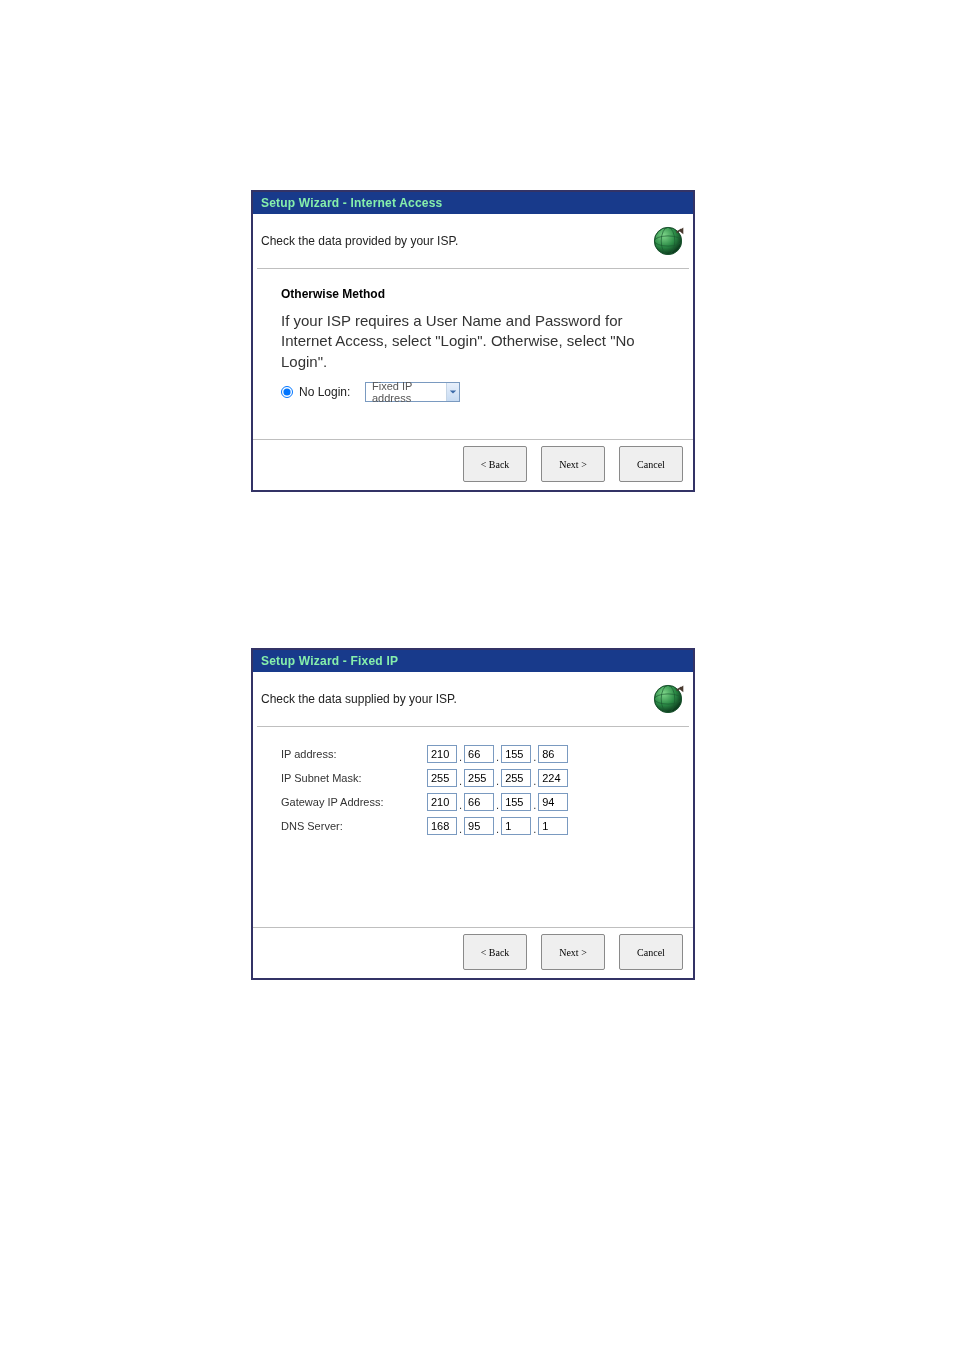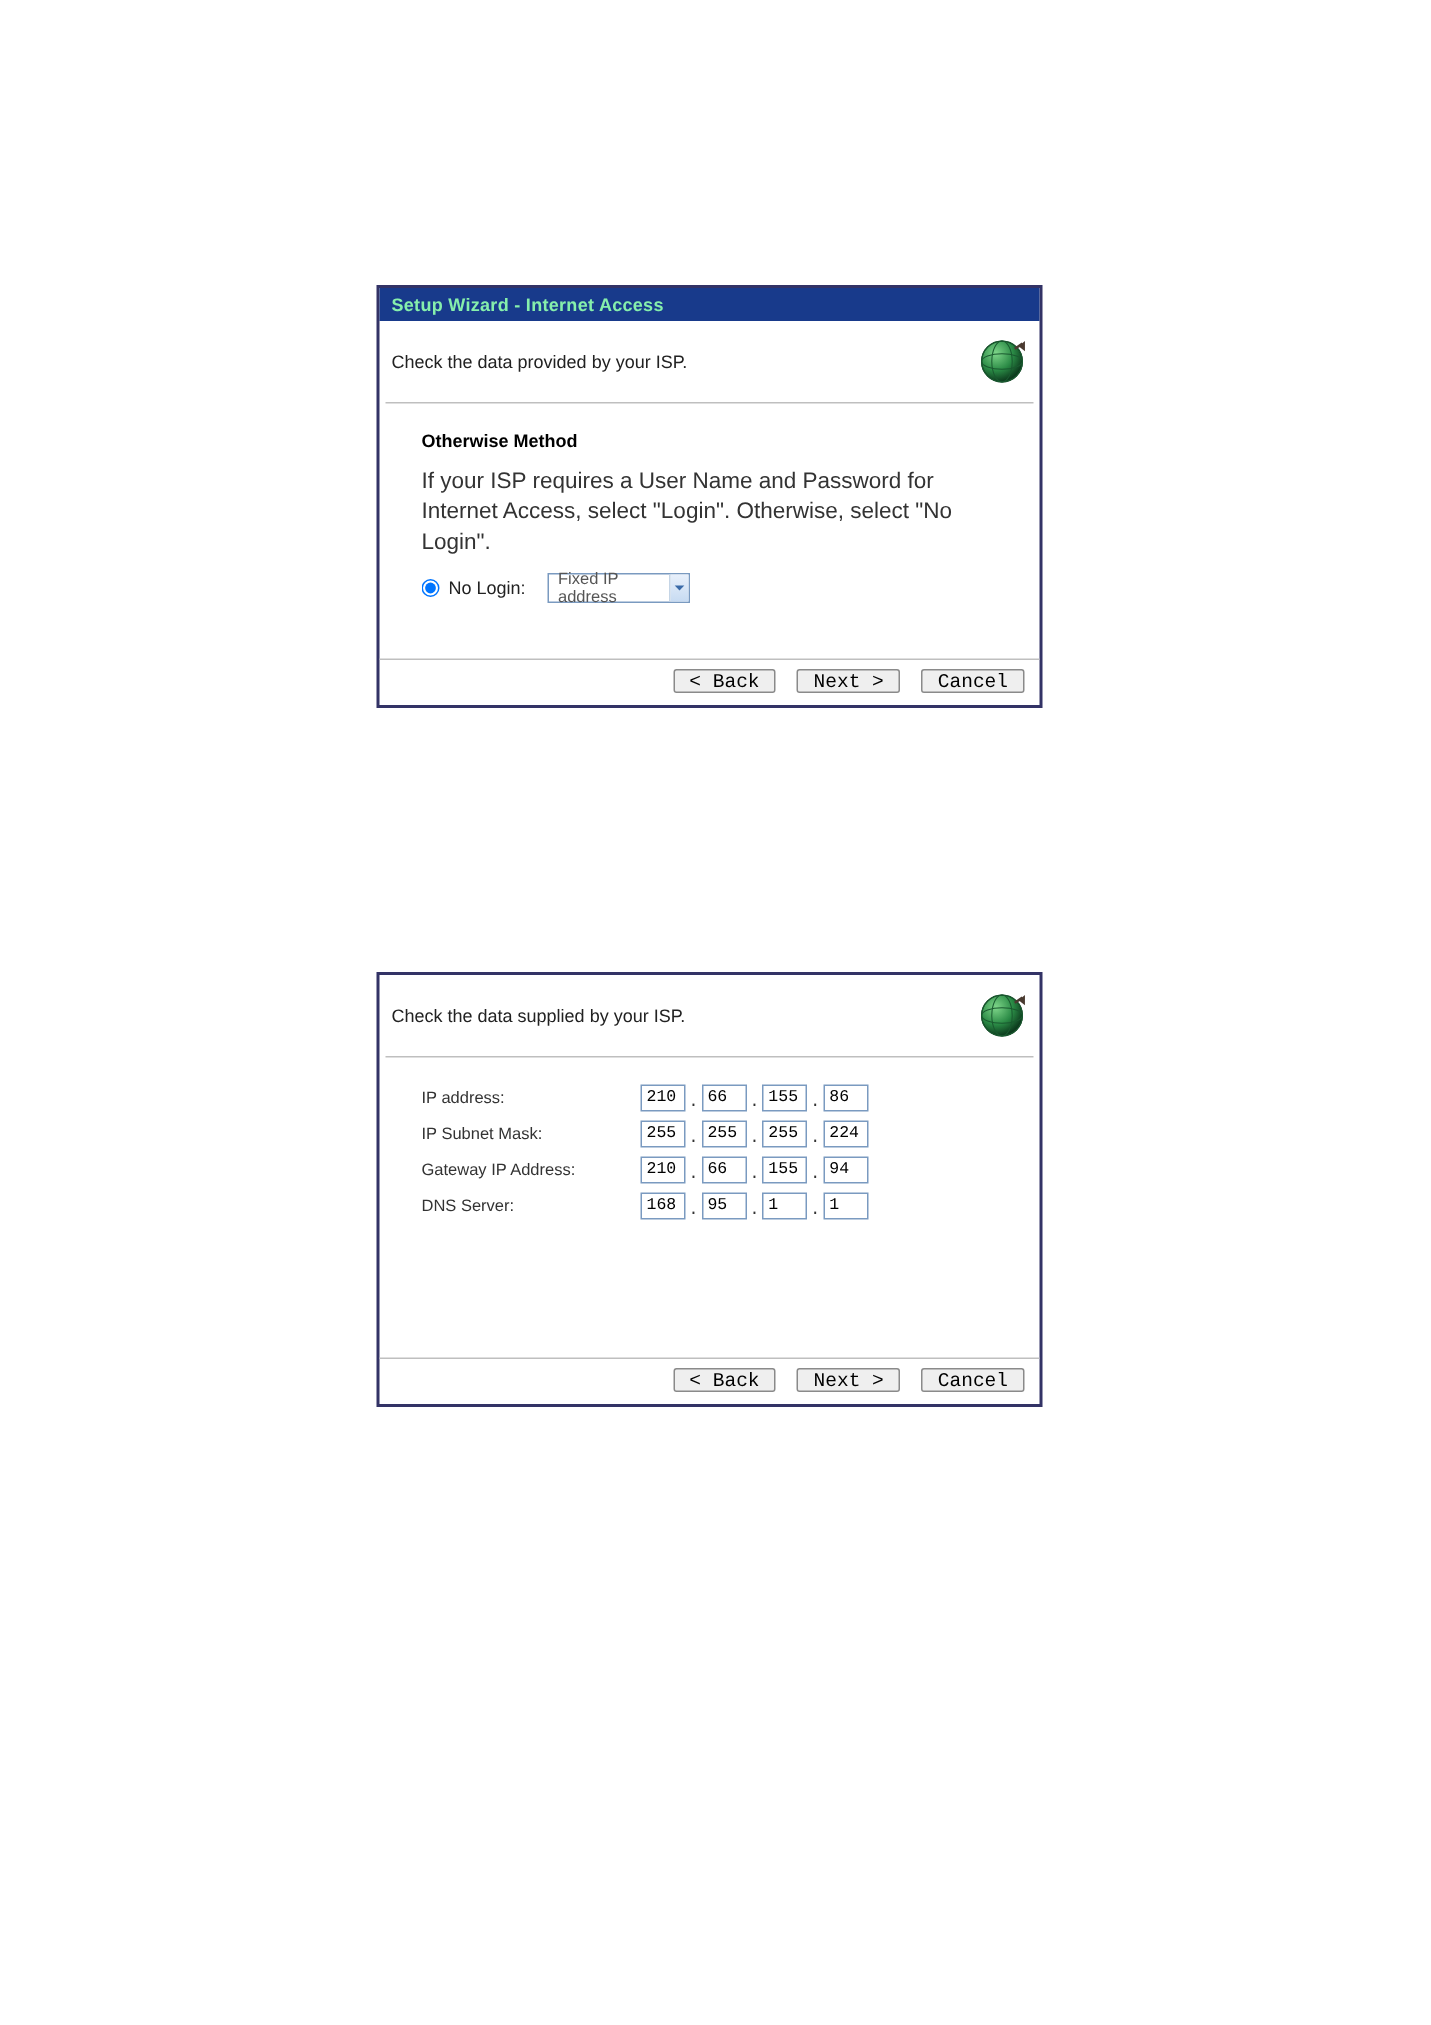--- a/index.html
+++ b/index.html
@@ -126,21 +126,20 @@
       align-items: center;
     }
     .form-label {
       font-size: 11px;
       color: #333;
     }
     .ip-inputs {
       display: flex;
       gap: 4px;
       align-items: flex-end;
-      font-family: Liberation Mono, monospace;
     }
     .ip-inputs input {
       width: 30px;
       height: 18px;
       font-size: 11px;
       border: 1px solid #7a9ac0;
       padding: 1px 3px;
       text-align: left;
       font-family: inherit;
     }
@@ -152,28 +151,28 @@
 
     .button-bar {
       border-top: 1px solid #bfbfbf;
       padding: 6px 10px 8px 0;
       display: flex;
       justify-content: flex-end;
       gap: 14px;
     }
     .btn {
       min-width: 64px;
-      height: 16px;
-      font-size: 13px;
+      height: 36px;
+      font-size: 10px;
       border: 1px solid #8a8a8a;
       background: #efefef;
       border-radius: 2px;
       padding: 0 10px;
       cursor: pointer;
-      font-family: Liberation Mono, monospace;
+      font-family: Liberation Serif, serif;
     }
   </style>
 </head>
 <body>
 
 <div class="page">
 
   <div class="wizard-panel panel1">
     <div class="titlebar">
       <span>Setup Wizard - Internet Access</span>
@@ -218,20 +217,23 @@
       </div>
     </div>
     <div class="button-bar">
       <button class="btn">&lt; Back</button>
       <button class="btn">Next &gt;</button>
       <button class="btn">Cancel</button>
     </div>
   </div>
 
   <div class="wizard-panel panel2">
+    <div class="titlebar">
+      <span>Setup Wizard - Fixed IP</span>
+    </div>
     <div class="header-row">
       <span class="header-text">Check the data supplied by your ISP.</span>
       <span class="globe-icon">
         <svg viewBox="0 0 40 40">
           <defs>
             <radialGradient id="g2" cx="35%" cy="30%" r="70%">
               <stop offset="0%" stop-color="#7fd68a"></stop>
               <stop offset="60%" stop-color="#2a8a45"></stop>
               <stop offset="100%" stop-color="#0d3c1e"></stop>
             </radialGradient>

